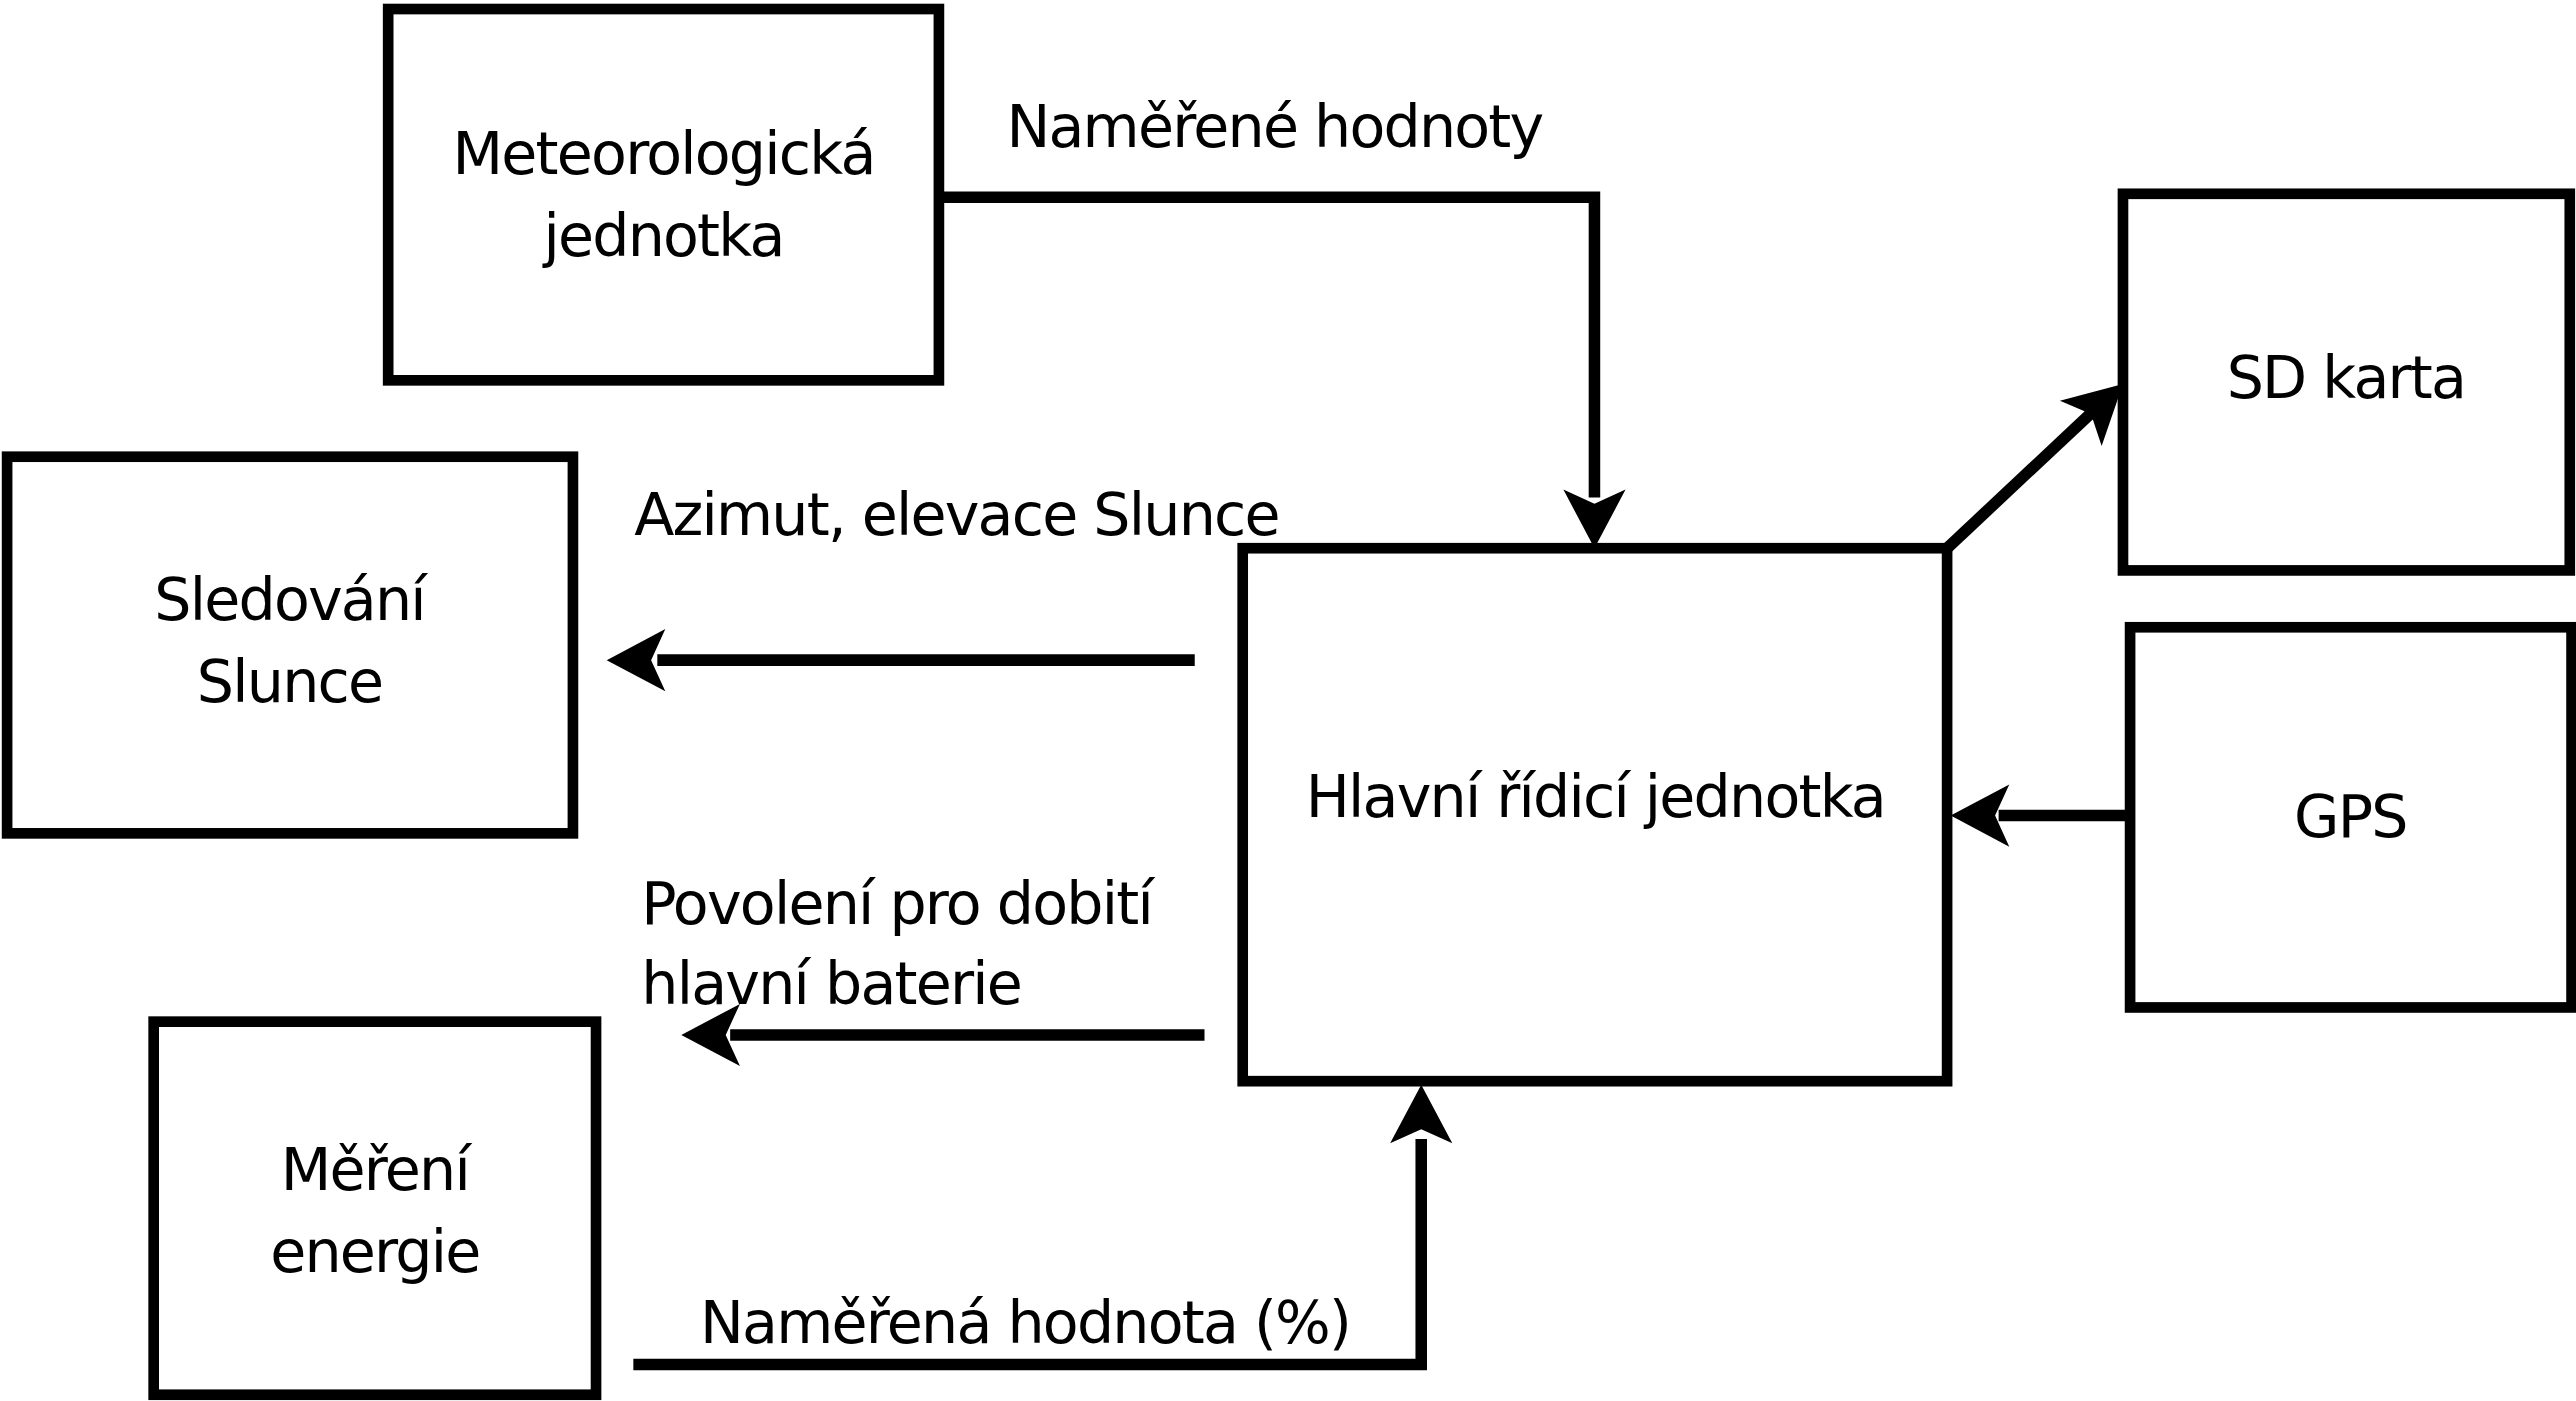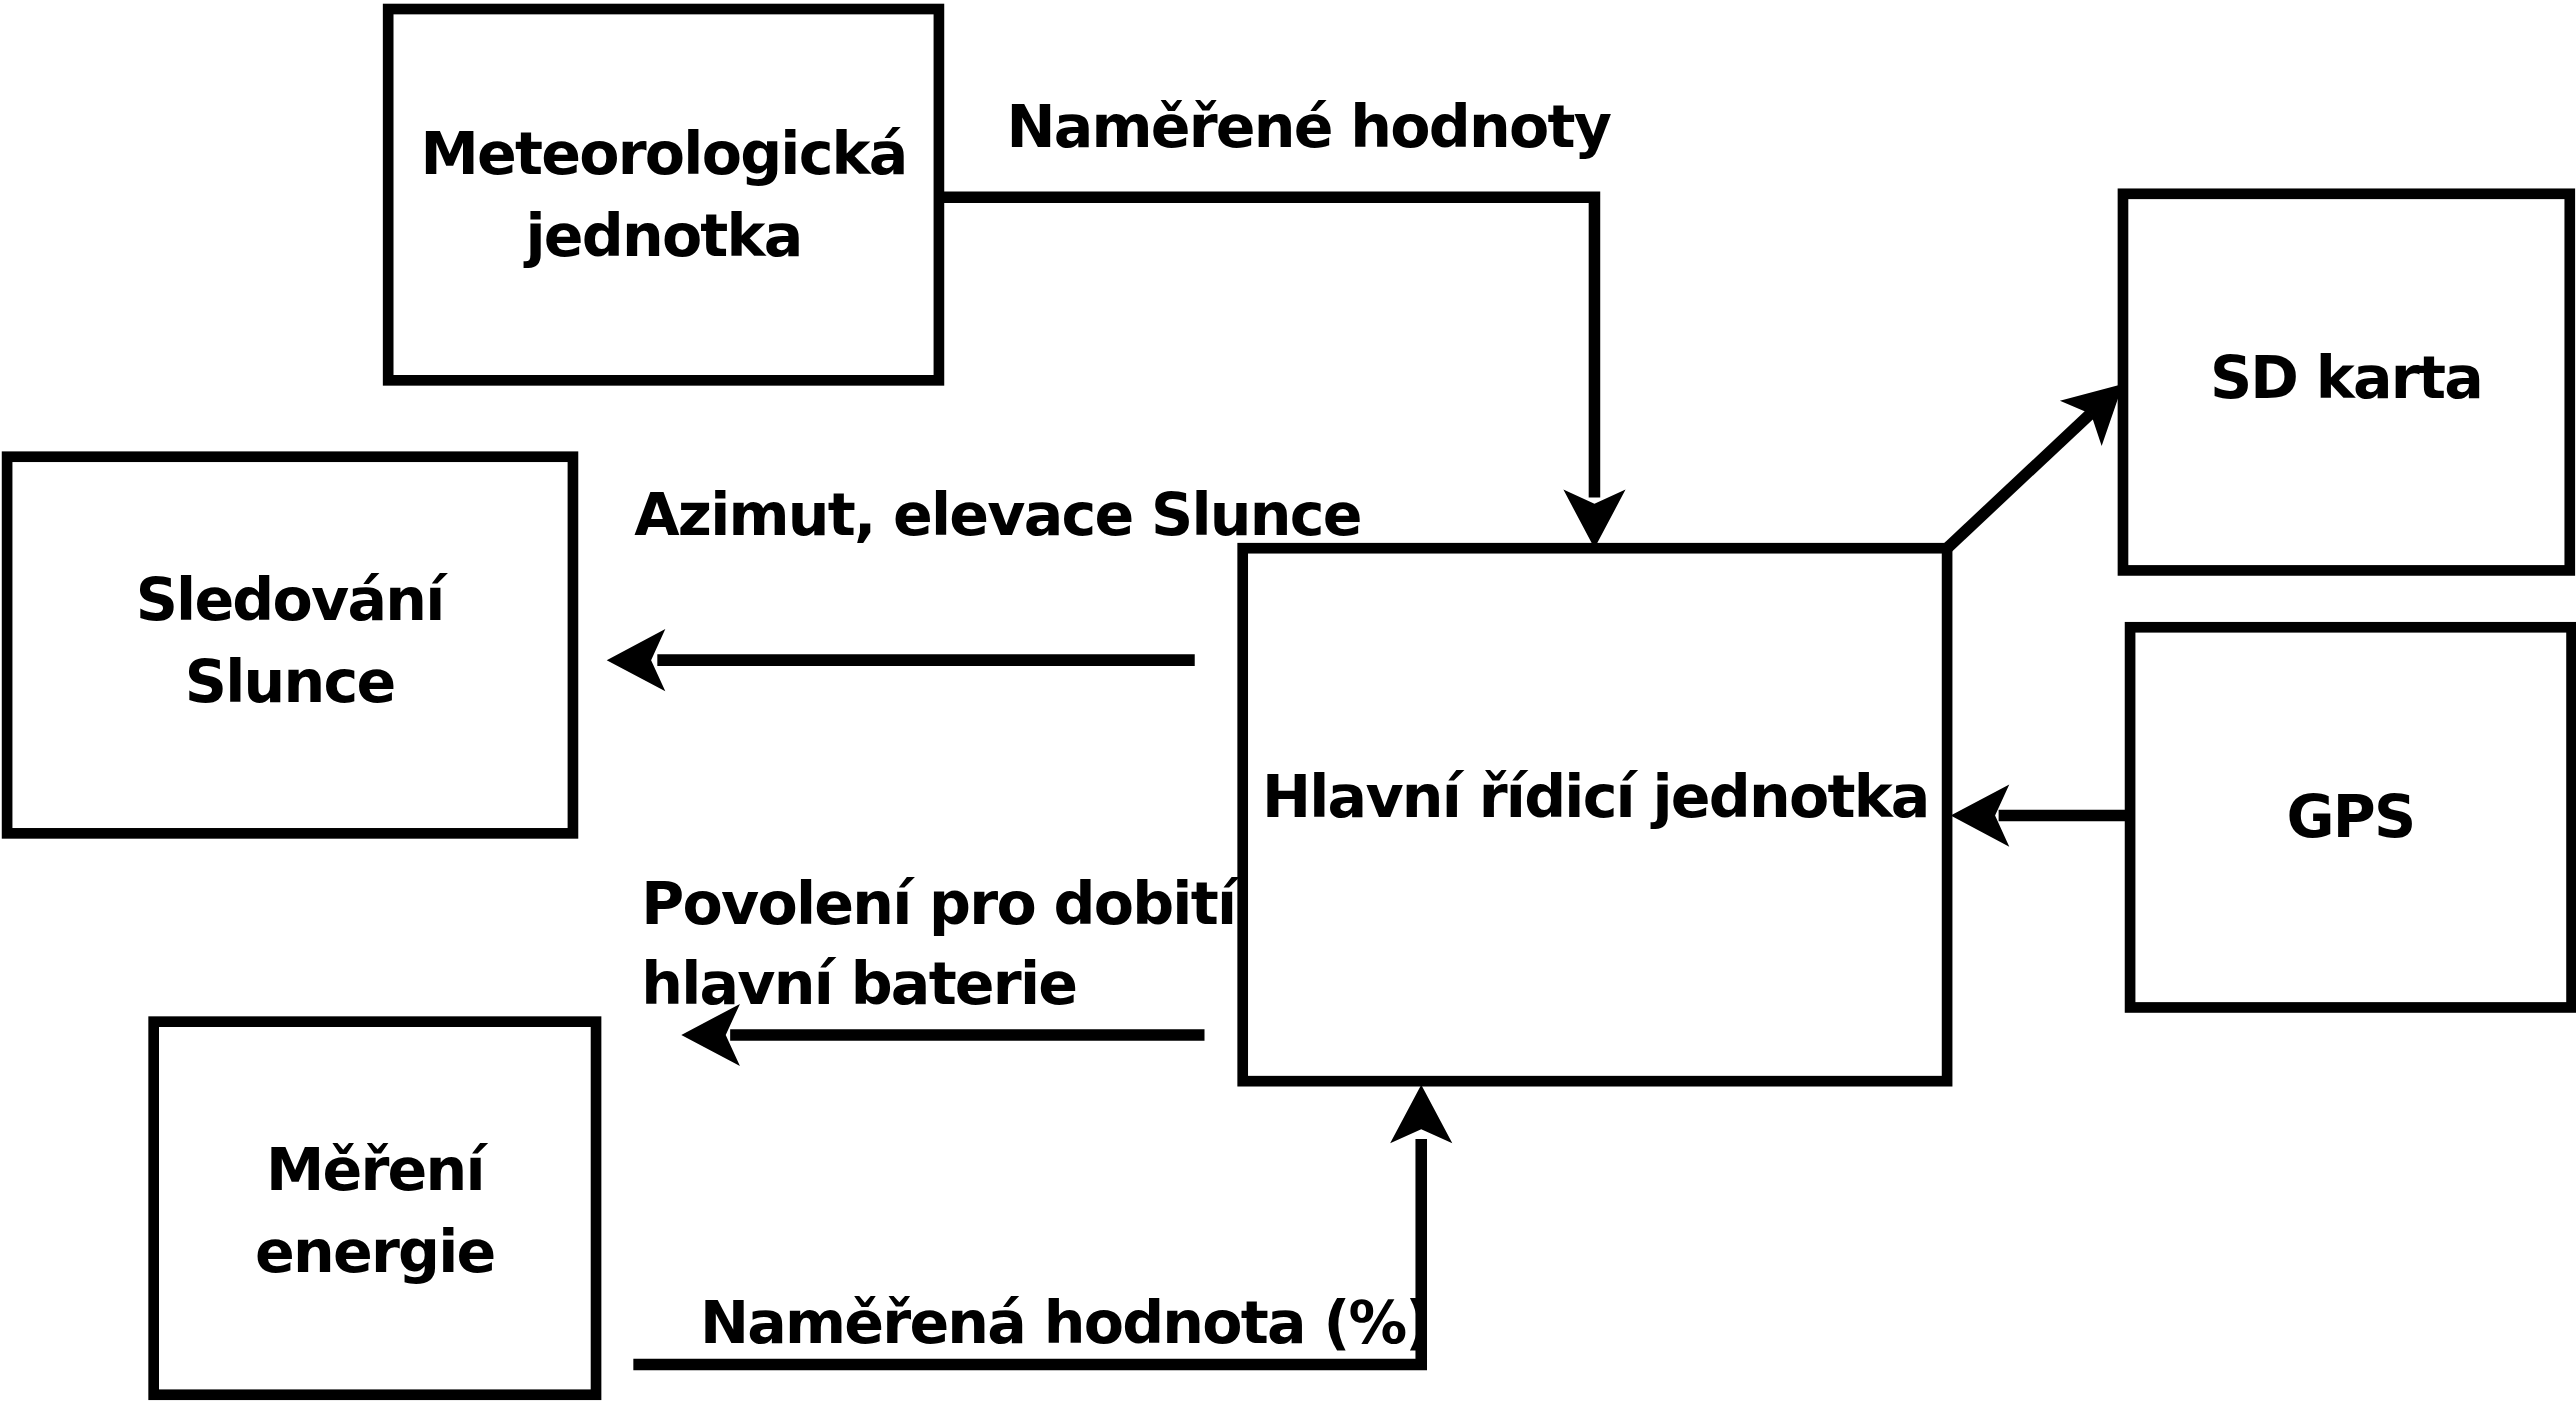--- a/index.html
+++ b/index.html
@@ -6,21 +6,20 @@
     margin: 0;
     padding: 0;
     background: #ffffff;
   }
   .stage {
     position: relative;
     width: 2576px;
     height: 1402px;
     background: #ffffff;
     overflow: hidden;
-    font-weight: bold;
   }
   svg.diagram {
     display: block;
     width: 2576px;
     height: 1402px;
   }
   .node-box {
     fill: #ffffff;
     stroke: #000000;
     stroke-width: 12;

